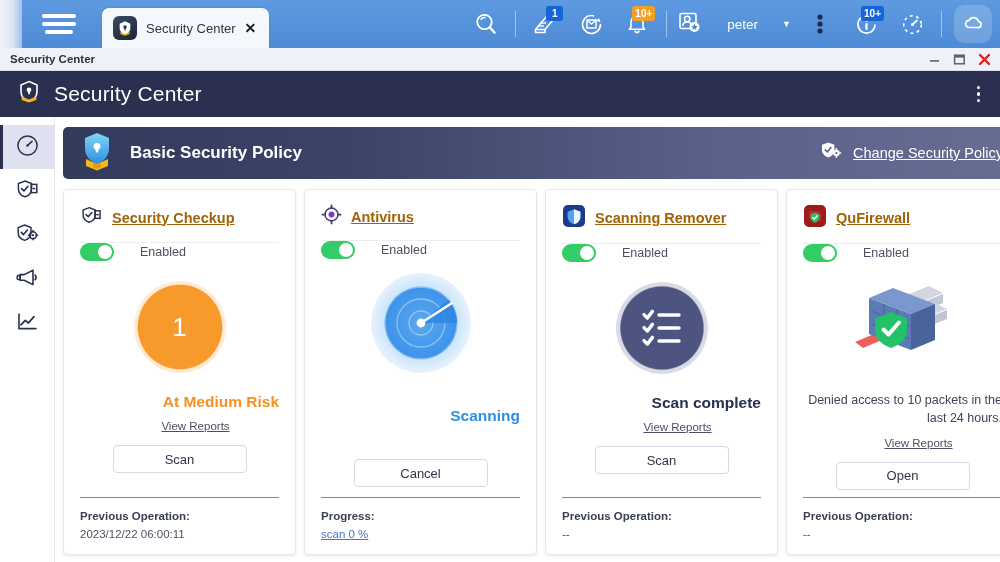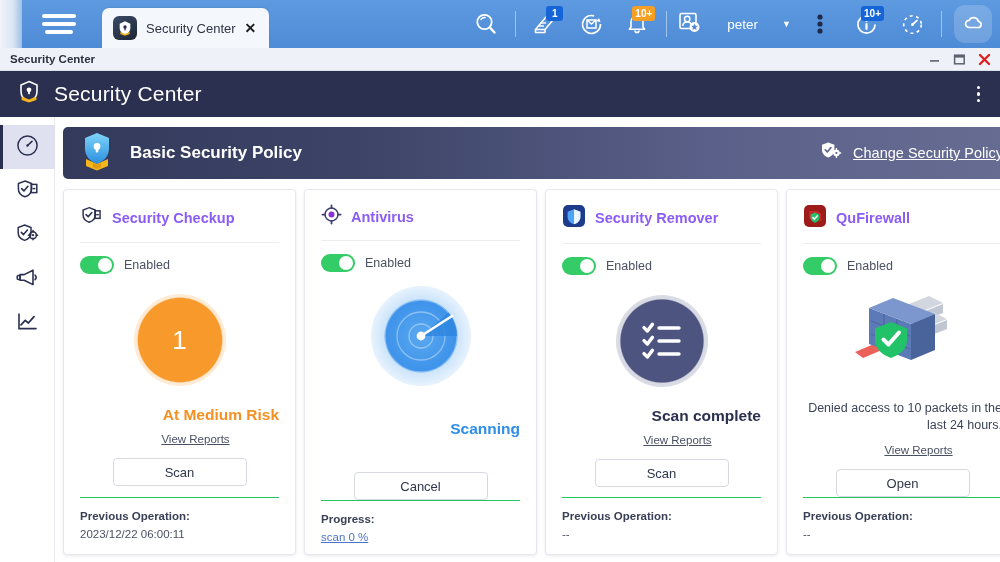--- a/index.html
+++ b/index.html
@@ -95,23 +95,23 @@
   .policy-right{ margin-left:auto; display:flex; align-items:center; gap:10px; cursor:pointer;}
   .policy-link{ color:#fff; font-size:14.5px; text-decoration:underline; }
 
   .cards{ display:flex; gap:8px; margin-top:10px;}
   .card{
     width:233px; height:366px; background:#fff; border:1px solid #e6e8ee; border-radius:4px;
     box-shadow:0 1px 3px rgba(30,40,70,.10);
     padding:14px 16px 0 16px; display:flex; flex-direction:column;
   }
   .card-head{ display:flex; align-items:center; gap:9px; padding-bottom:11px; border-bottom:1px solid #ececf1;}
-  .card-name{ font-size:14.5px; font-weight:bold; color:#8b5cf6; cursor:pointer;}
-
-  .toggle-row{ display:flex; align-items:center; gap:10px; margin-top:13px;}
+  .card-name{ font-size:14.5px; font-weight:bold; color:#a16207; text-decoration:underline; cursor:pointer;}
+
+  .toggle-row{ display:flex; align-items:center; gap:26px; }
   .toggle{ width:34px;height:18px;border-radius:9px;background:#33cc66; position:relative; cursor:pointer; flex:none;}
   .toggle:after{ content:""; position:absolute; right:2px; top:2px; width:14px;height:14px;border-radius:50%;background:#fff;}
   .toggle-lbl{ font-size:12.5px; color:#4b5162;}
 
   .visual{ height:108px; display:flex; align-items:center; justify-content:center; margin-top:12px;}
 
   .status{ text-align:right; font-size:15.5px; font-weight:bold; margin-top:12px; color:#2b3050;}
   .status.warn{ color:#f59023;}
   .status.scanning{ color:#2e8fe8;margin-top:28px;}
   .status.small{ font-size:12.5px; font-weight:normal; color:#3d4458; line-height:1.42; margin-top:10px;}
@@ -498,21 +498,21 @@
 
       <div class="card">
         <div class="card-head">
           <span>
             <svg width="24" height="24" viewBox="0 0 24 24">
               <rect x="1" y="1" width="22" height="22" rx="5" fill="#1e3a8a"></rect>
               <path d="M12 5.2 L18.4 7.8 V13 C18.4 16.6 15.6 19.2 12 20.2 C8.4 19.2 5.6 16.6 5.6 13 V7.8 Z" fill="#4da3f5"></path>
               <path d="M12 5.2 L18.4 7.8 V13 C18.4 16.6 15.6 19.2 12 20.2 Z" fill="#ffffff" opacity=".9"></path>
             </svg>
           </span>
-          <span class="card-name">Security Remover</span>
+          <span class="card-name">Scanning Remover</span>
         </div>
 
         <div class="toggle-row">
           <div class="toggle"></div>
           <span class="toggle-lbl">Enabled</span>
         </div>
 
         <div class="visual">
           <div class="gauge-dark">
             <svg width="46" height="40" viewBox="0 0 46 40">

